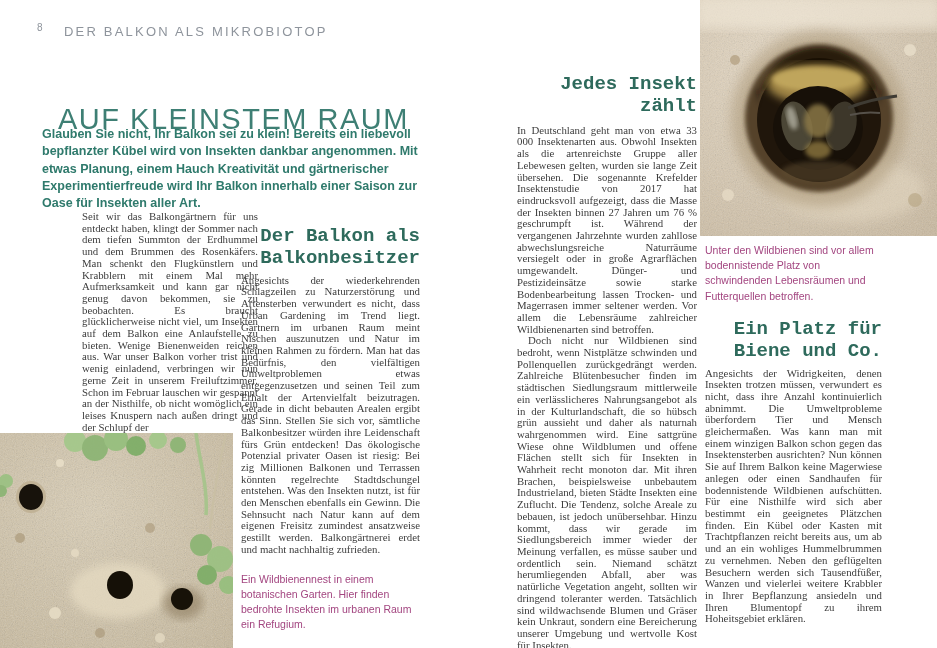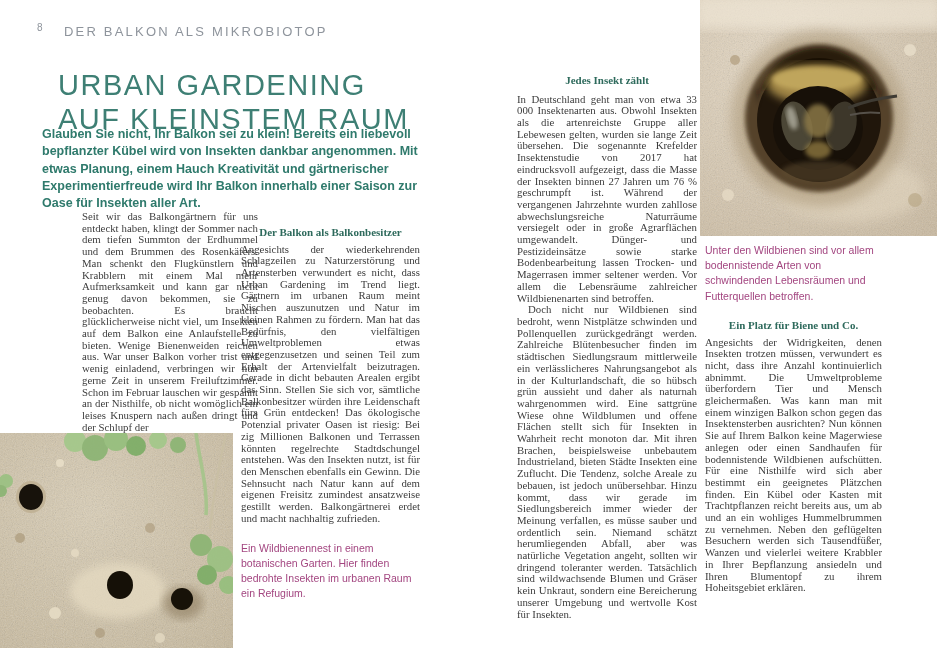--- a/index.html
+++ b/index.html
@@ -20,42 +20,42 @@
         font-family:"Liberation Sans",sans-serif;font-weight:700;font-size:12.5px;
         line-height:1.38;color:var(--intro-teal);}
   .col{position:absolute;text-align:justify;font-size:10.8px;line-height:11.7px;
         color:var(--body-text);hyphens:auto;-webkit-hyphens:auto;}
   .col1{left:58px;top:211px;width:176px;margin-left:24px;}
   .col2{left:241px;top:211px;width:179px;}
   .col3{left:517px;top:74px;width:180px;}
   .col4{left:705px;top:243px;width:177px;}
   .para{margin:0;}
   .indent{text-indent:11px;}
-  .subhead{font-family:Liberation Serif, serif;font-weight:700;font-size:11px;
-        color:var(--heading-green);margin:15px 0 5px;text-align:center;line-height:1.15;}
+  .subhead{font-family:Liberation Mono, monospace;font-weight:700;font-size:19px;
+        color:var(--heading-green);margin:15px 0 5px;text-align:right;line-height:1.15;}
   .subhead.first{margin-top:0;margin-bottom:7px;}
   .caption{font-family:"Liberation Sans",sans-serif;font-size:10.5px;line-height:1.45;
         color:var(--caption-magenta);text-align:left;margin:0;}
   .col2 .caption{margin-top:16px;}
   .col4 .caption{margin:0;}
   .col4 .subhead{margin:15px 0 5px;}
   figure.photo{margin:0;position:absolute;}
   .photo-left{left:0;top:433px;width:233px;height:215px;}
   .photo-right{left:700px;top:0;width:237px;height:236px;}
   figure.photo svg{display:block;}
 </style>
 </head>
 <body>
 
 <div class="page">
 
   <span class="pagenum">8</span>
   <span class="runtitle">DER BALKON ALS MIKROBIOTOP</span>
 
-  <h1 class="title"><span>URBAN GARDENING</span><br><span>AUF KLEINSTEM RAUM</span></h1>
+  <h1 class="title"><br><span>AUF KLEINSTEM RAUM</span></h1>
 
   <p class="intro">Glauben Sie nicht, Ihr Balkon sei zu klein! Bereits ein liebevoll bepflanzter Kübel wird von Insekten dankbar angenommen. Mit etwas Planung, einem Hauch Kreativität und gärtnerischer Experimentierfreude wird Ihr Balkon innerhalb einer Saison zur Oase für Insekten aller Art.</p>
 
   <div class="col col1">
     <p class="para">Seit wir das Balkongärtnern für uns entdeckt haben, klingt der Sommer nach dem tiefen Summton der Erdhummel und dem Brummen des Rosenkäfers. Man schenkt den Flugkünstlern und Krabblern mit einem Mal mehr Aufmerksamkeit und kann gar nicht genug davon bekommen, sie zu beobachten. Es braucht glücklicherweise nicht viel, um Insekten auf dem Balkon eine Anlaufstelle zu bieten. Wenige Bienenweiden reichen aus. War unser Balkon vorher trist und wenig einladend, verbringen wir nun gerne Zeit in unserem Freiluftzimmer. Schon im Februar lauschen wir gespannt an der Nisthilfe, ob nicht womöglich ein leises Knuspern nach außen dringt und der Schlupf der</p>
   </div>
 
   <div class="col col2">
     <h2 class="subhead">Der Balkon als Balkonbesitzer</h2>
     <p class="para">Angesichts der wiederkehrenden Schlagzeilen zu Naturzerstörung und Artensterben verwundert es nicht, dass Urban Gardening im Trend liegt. Gärtnern im urbanen Raum meint Nischen auszunutzen und Natur im kleinen Rahmen zu fördern. Man hat das Bedürfnis, den vielfältigen Umweltproblemen etwas entgegenzusetzen und seinen Teil zum Erhalt der Artenvielfalt beizutragen. Gerade in dicht bebauten Arealen ergibt das Sinn. Stellen Sie sich vor, sämtliche Balkonbesitzer würden ihre Leidenschaft fürs Grün entdecken! Das ökologische Potenzial privater Oasen ist riesig: Bei zig Millionen Balkonen und Terrassen könnten regelrechte Stadtdschungel entstehen. Was den Insekten nutzt, ist für den Menschen ebenfalls ein Gewinn. Die Sehnsucht nach Natur kann auf dem eigenen Freisitz zumindest ansatzweise gestillt werden. Balkongärtnerei erdet und macht nachhaltig zufrieden.</p>
@@ -109,21 +109,21 @@
       <path d="M150,115 C162,112 171,112 180,113" stroke="#56514a" stroke-width="2" fill="none"></path>
       <ellipse cx="119" cy="172" rx="38" ry="11" fill="#5e4d33" opacity="0.5" filter="url(#blurB2)"></ellipse>
       <circle cx="35" cy="60" r="5" fill="#b5a384" opacity="0.8"></circle>
       <circle cx="210" cy="50" r="6" fill="#e9dfca" opacity="0.8"></circle>
       <circle cx="215" cy="200" r="7" fill="#b9a888" opacity="0.7"></circle>
       <circle cx="28" cy="195" r="6" fill="#e6dbc5" opacity="0.8"></circle>
     </svg>
   </figure>
 
   <div class="col col4">
-    <p class="caption">Unter den Wildbienen sind vor allem bodennistende Arten von schwindenden Lebensräumen und Futterquellen betroffen.</p>
+    <p class="caption">Unter den Wildbienen sind vor allem bodennistende Platz von schwindenden Lebensräumen und Futterquellen betroffen.</p>
     <h2 class="subhead">Ein Platz für Biene und Co.</h2>
     <p class="para">Angesichts der Widrigkeiten, denen Insekten trotzen müssen, verwundert es nicht, dass ihre Anzahl kontinuierlich abnimmt. Die Umweltprobleme überfordern Tier und Mensch gleichermaßen. Was kann man mit einem winzigen Balkon schon gegen das Insektensterben ausrichten? Nun können Sie auf Ihrem Balkon keine Magerwiese anlegen oder einen Sandhaufen für bodennistende Wildbienen aufschütten. Für eine Nisthilfe wird sich aber bestimmt ein geeignetes Plätzchen finden. Ein Kübel oder Kasten mit Trachtpflanzen reicht bereits aus, um ab und an ein wohliges Hummelbrummen zu vernehmen. Neben den geflügelten Besuchern werden sich Tausendfüßer, Wanzen und vielerlei weitere Krabbler in Ihrer Bepflanzung ansiedeln und Ihren Blumentopf zu ihrem Hoheitsgebiet erklären.</p>
   </div>
 
   <figure class="photo photo-left">
     <svg width="233" height="215" viewBox="0 0 233 215" xmlns="http://www.w3.org/2000/svg">
       <defs>
         <radialGradient id="sandA" cx="40%" cy="35%" r="95%">
           <stop offset="0" stop-color="#dbcfb6"></stop>
             <stop offset="1" stop-color="#c5b698"></stop>

